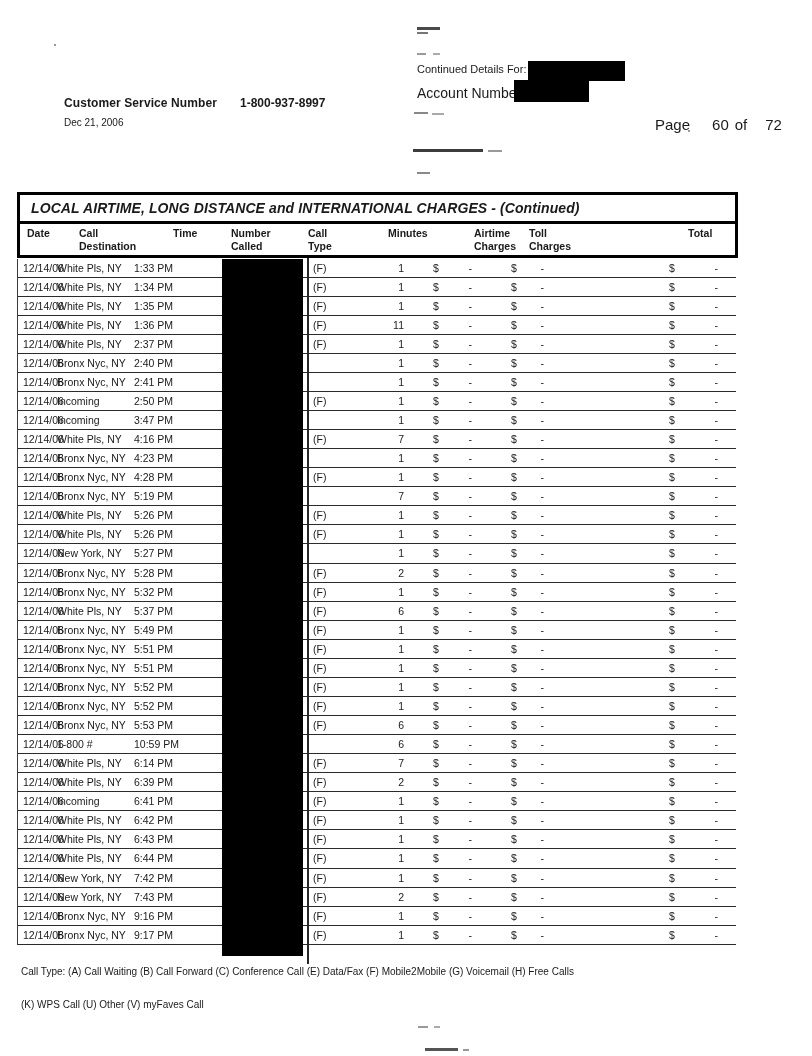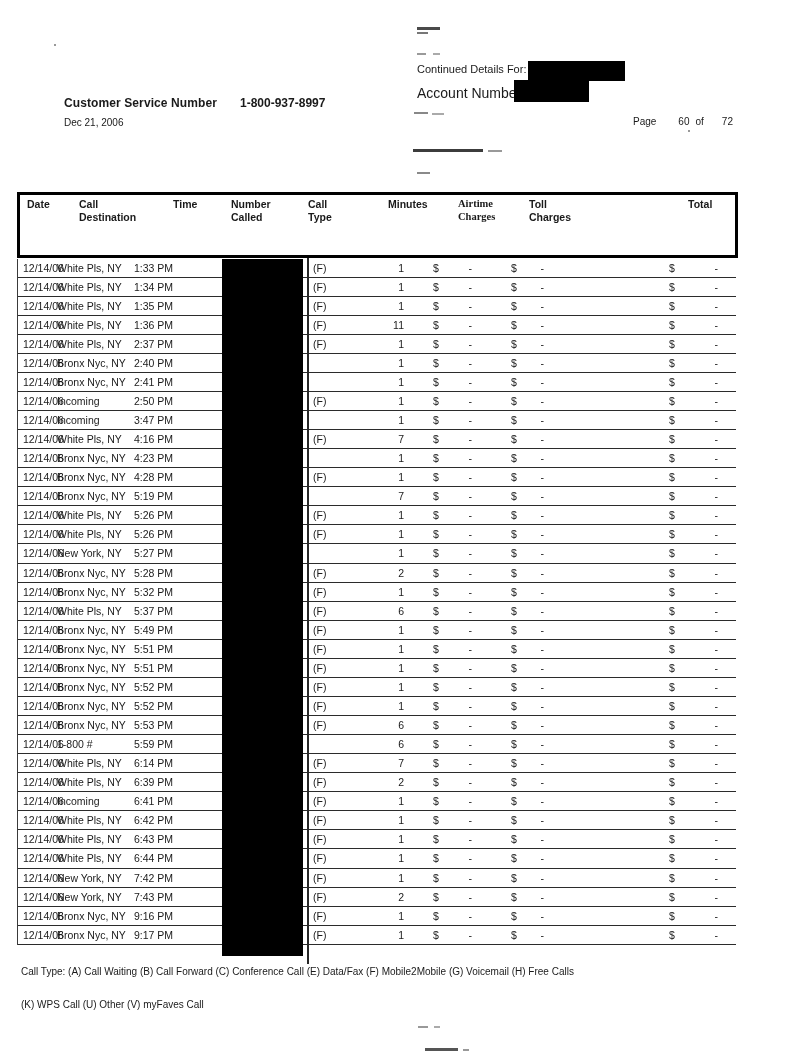--- a/index.html
+++ b/index.html
@@ -10,40 +10,40 @@
   .abs{position:absolute;}
   .artifact{position:absolute;}
 
   
   .cs-label{left:64px;top:96px;font-size:12px;font-weight:bold;letter-spacing:.1px;}
   .cs-number{left:240px;top:96px;font-size:12px;font-weight:bold;}
   .doc-date{left:64px;top:117px;font-size:10px;}
   .itemized-label{left:417px;top:63px;font-size:11px;}
   .account-label{left:417px;top:85px;font-size:14px;}
   .redact{background:#000;position:absolute;}
-  .page-line{left:633px;top:116px;font-size:10px;}
+  .page-line{left:655px;top:116px;font-size:15px;}
   .page-line span{display:inline-block;}
   .pg-cur{margin-left:22px;}
   .pg-of{margin-left:6px;}
   .pg-tot{margin-left:18px;}
 
   
   .tbox{
     left:17px;top:192px;width:715px;height:60px;
     border:3px solid #000;position:absolute;background:#fff;
   }
   .ttitle{
     height:26px;line-height:26px;border-bottom:3px solid #000;
     font-size:14px;font-weight:bold;font-style:italic;
     padding-left:11px;white-space:nowrap;letter-spacing:.1px;
   }
   .thead{position:relative;height:31px;font-size:10.5px;font-weight:bold;line-height:12.5px;}
   .thead .col{position:absolute;top:3px;white-space:pre-line;}
   .c0{left:7px;} .c1{left:59px;} .c2{left:153px;} .c3{left:211px;} .c4{left:288px;}
-  .c5{left:368px;} .c6{left:438px;font-family:Liberation Serif, serif;} .c7{left:509px;} .c8{left:668px;}
+  .c5{left:368px;} .c6{left:454px;} .c7{left:509px;} .c8{left:668px;}
 
   
   .rows{
     position:absolute;left:17px;top:258.5px;width:718px;
     border-left:1.5px solid #3a3a3a;
   }
   .row{position:relative;height:18.07px;border-bottom:1.5px solid #2b2b2b;
        font-size:10.5px;line-height:18.5px;white-space:nowrap;}
   .row span{position:absolute;top:0;}
   .cell-date{left:5px;}
@@ -89,20 +89,21 @@
 <div class="artifact" style="left:413px;top:149px;width:70px;height:2.5px;background:#3c3c3c;"></div>
 <div class="artifact" style="left:488px;top:150px;width:14px;height:1.5px;background:#999;"></div>
 <div class="artifact" style="left:417px;top:172px;width:13px;height:2px;background:#8a8a8a;"></div>
 <div class="artifact" style="left:688px;top:130px;width:2px;height:2px;background:#999;"></div>
 
 <div class="abs page-line">
   <span>Page</span><span class="pg-cur">60</span><span class="pg-of">of</span><span class="pg-tot">72</span>
 </div>
 
 <div class="tbox">
+  <div class="ttitle">LOCAL AIRTIME, LONG DISTANCE and INTERNATIONAL CHARGES  - (Continued)</div>
   <div class="thead">
     <div class="col c0"><span>Date</span></div>
     <div class="col c1"><span>Call</span><br><span>Destination</span></div>
     <div class="col c2"><span>Time</span></div>
     <div class="col c3"><span>Number</span><br><span>Called</span></div>
     <div class="col c4"><span>Call</span><br><span>Type</span></div>
     <div class="col c5"><span>Minutes</span></div>
     <div class="col c6"><span>Airtime</span><br><span>Charges</span></div>
     <div class="col c7"><span>Toll</span><br><span>Charges</span></div>
     <div class="col c8"><span>Total</span></div>
@@ -456,21 +457,21 @@
     <span class="cell-air-v">-</span>
     <span class="cell-toll-c">$</span>
     <span class="cell-toll-v">-</span>
     <span class="cell-tot-c">$</span>
     <span class="cell-tot-v">-</span>
   </div>
 
   <div class="row">
     <span class="cell-date">12/14/06</span>
     <span class="cell-dest">1-800 #</span>
-    <span class="cell-time">5:59 PM</span>
+    <span class="cell-time">10:59 PM</span>
     <span class="cell-type"></span>
     <span class="cell-min">6</span>
     <span class="cell-air-c">$</span>
     <span class="cell-air-v">-</span>
     <span class="cell-toll-c">$</span>
     <span class="cell-toll-v">-</span>
     <span class="cell-tot-c">$</span>
     <span class="cell-tot-v">-</span>
   </div>
 

